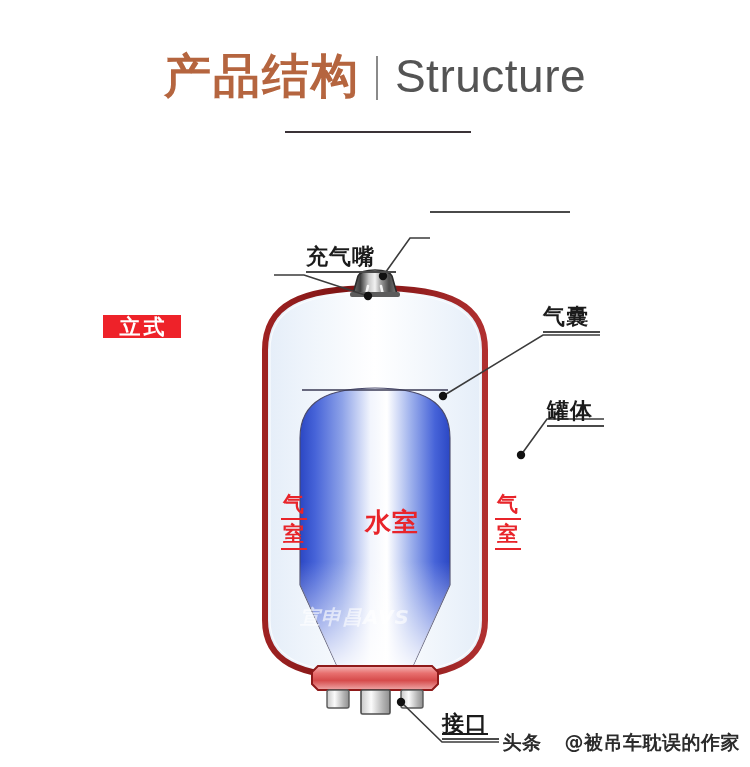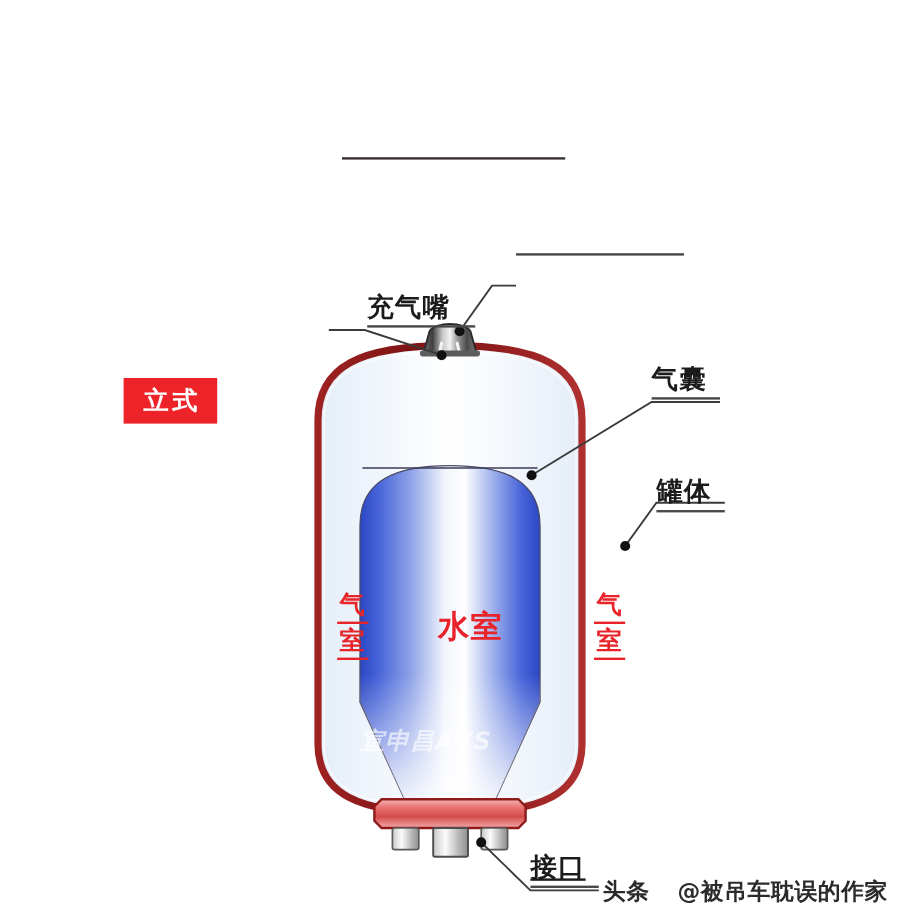--- a/index.html
+++ b/index.html
@@ -67,21 +67,21 @@
     height: 2px;
     background: #3a3237;
   }
 
   
   #type-badge {
     position: absolute;
     left: 103px;
     top: 315px;
     width: 78px;
-    height: 38px;
+    height: 23px;
     background: #ee2229;
     color: #ffffff;
     font-size: 21px;
     font-weight: 700;
     letter-spacing: 3px;
     display: flex;
     align-items: center;
     justify-content: center;
     box-sizing: border-box;
     padding-left: 3px;
@@ -179,20 +179,23 @@
     color: #2b2b2b;
     white-space: nowrap;
     letter-spacing: 0.5px;
   }
   #wm-footer .wm-at { font-weight: 700; margin-left: 16px; }
 </style>
 </head>
 <body>
 
 <div id="header">
+  <div id="title-row">
+    <span class="title-cn">产品结构</span><span class="title-sep"></span><span class="title-en">Structure</span>
+  </div>
   <div id="title-underline"></div>
 </div>
 
 <div id="type-badge">
   <span>立式</span>
 </div>
 
 <div id="diagram">
 <svg width="750" height="767" viewBox="0 0 750 767" xmlns="http://www.w3.org/2000/svg">
   <defs>

